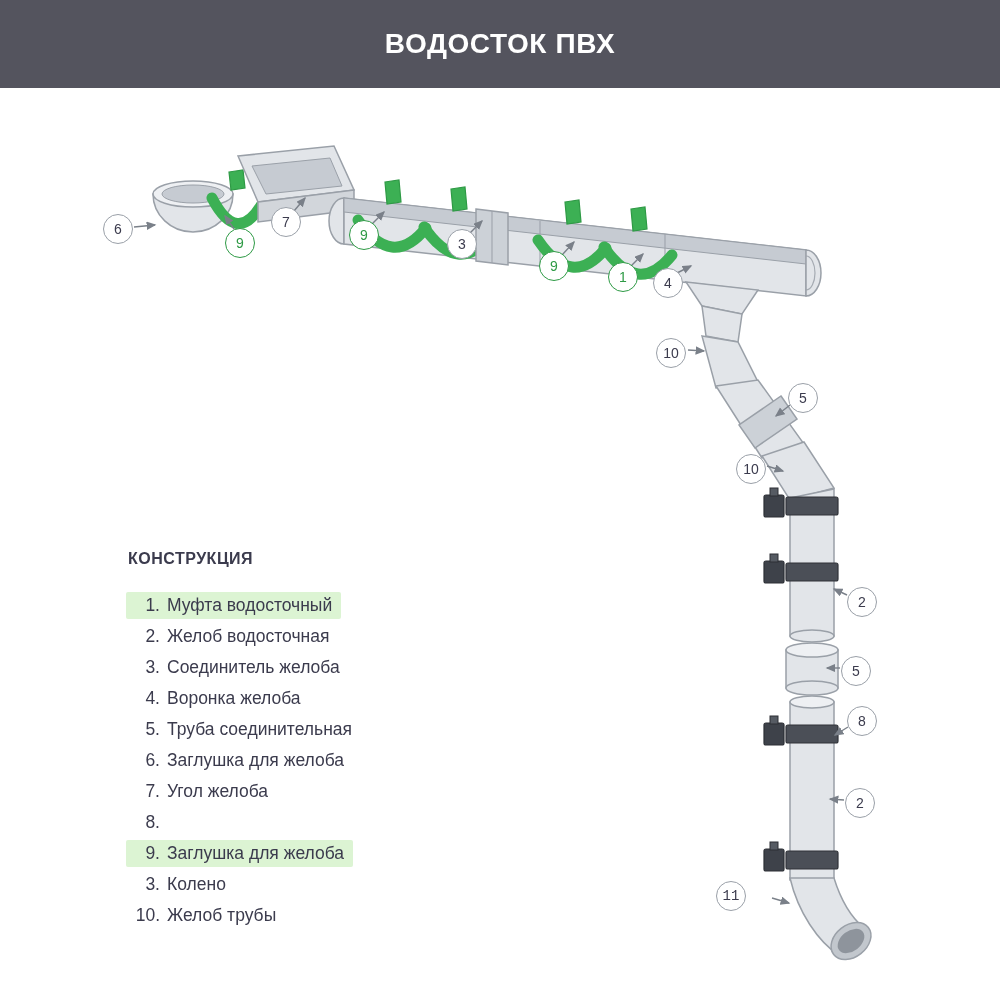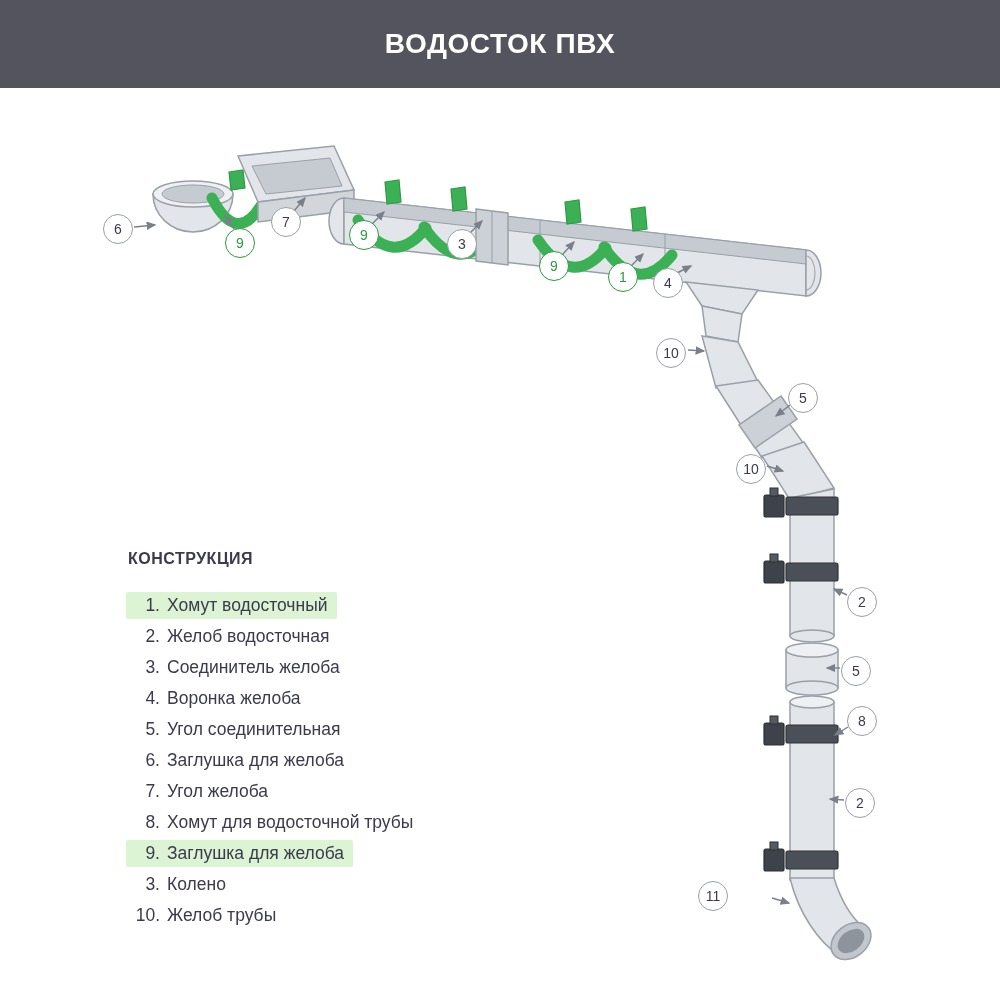--- a/index.html
+++ b/index.html
@@ -231,31 +231,31 @@
   </div>
 <div class="callout" style="left:841px;top:656px;">
     <span>5</span>
   </div>
 <div class="callout" style="left:847px;top:706px;">
     <span>8</span>
   </div>
 <div class="callout" style="left:845px;top:788px;">
     <span>2</span>
   </div>
-<div class="callout" style="left:698px;top:881px;">
+<div class="callout" style="left:716px;top:881px;font-family:Liberation Mono, monospace;">
     <span>11</span>
   </div>
 
 <div class="legend">
   <div class="legend-heading">КОНСТРУКЦИЯ</div>
 
   <div class="legend-row">
     <span class="hl-wrap hl">
         <span class="num">1.</span>
-        <span>Хомут водосточный</span>
+        <span>Муфта водосточный</span>
       </span>
   </div>
   <div class="legend-row">
     <span class="hl-wrap">
         <span class="num">2.</span>
         <span>Желоб водосточная</span>
       </span>
   </div>
   <div class="legend-row">
     <span class="hl-wrap">
@@ -265,39 +265,38 @@
   </div>
   <div class="legend-row">
     <span class="hl-wrap">
         <span class="num">4.</span>
         <span>Воронка желоба</span>
       </span>
   </div>
   <div class="legend-row">
     <span class="hl-wrap">
         <span class="num">5.</span>
-        <span>Угол соединительная</span>
+        <span>Труба соединительная</span>
       </span>
   </div>
   <div class="legend-row">
     <span class="hl-wrap">
         <span class="num">6.</span>
         <span>Заглушка для желоба</span>
       </span>
   </div>
   <div class="legend-row">
     <span class="hl-wrap">
         <span class="num">7.</span>
         <span>Угол желоба</span>
       </span>
   </div>
   <div class="legend-row">
     <span class="hl-wrap">
         <span class="num">8.</span>
-        <span>Хомут для водосточной трубы</span>
       </span>
   </div>
   <div class="legend-row">
     <span class="hl-wrap hl">
         <span class="num">9.</span>
         <span>Заглушка для желоба</span>
       </span>
   </div>
   <div class="legend-row">
     <span class="hl-wrap">

